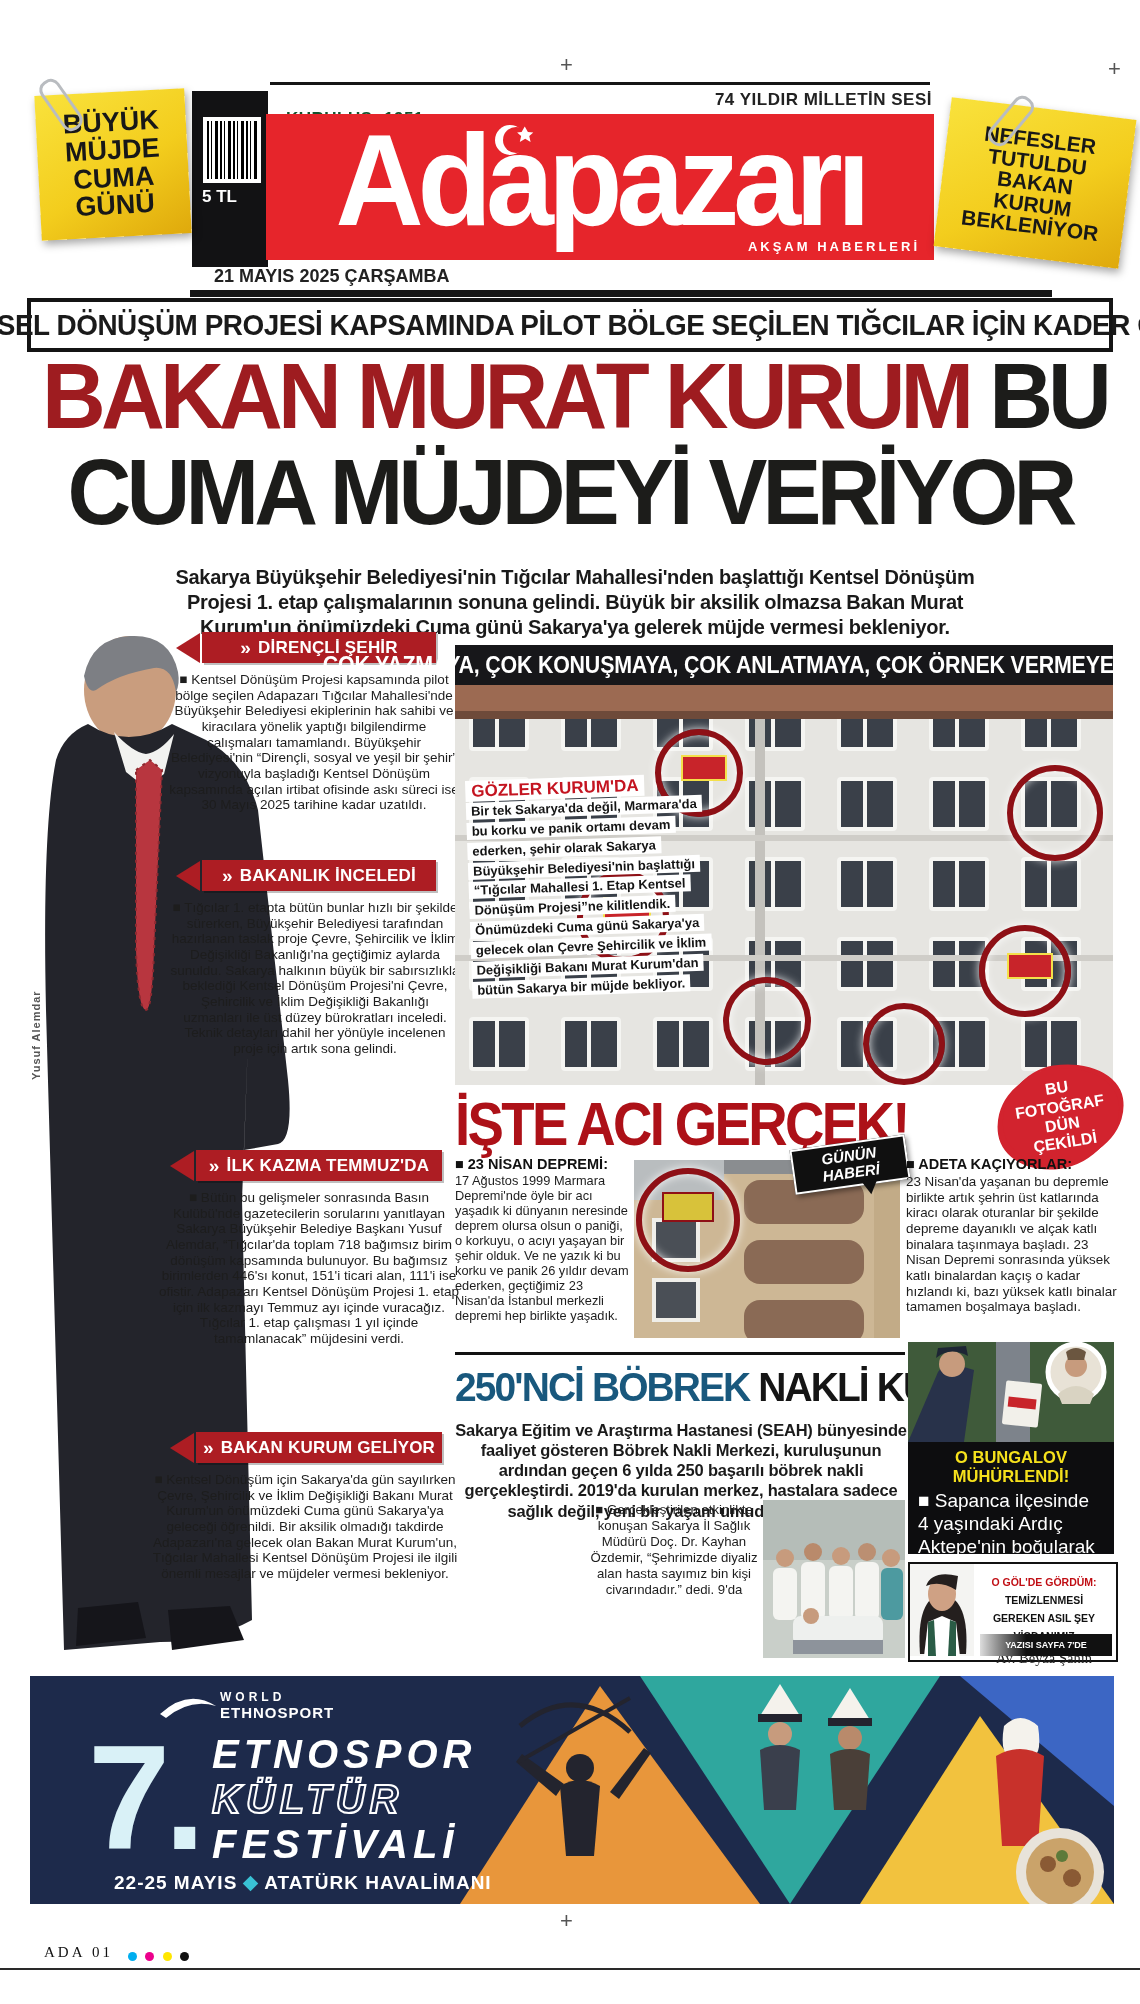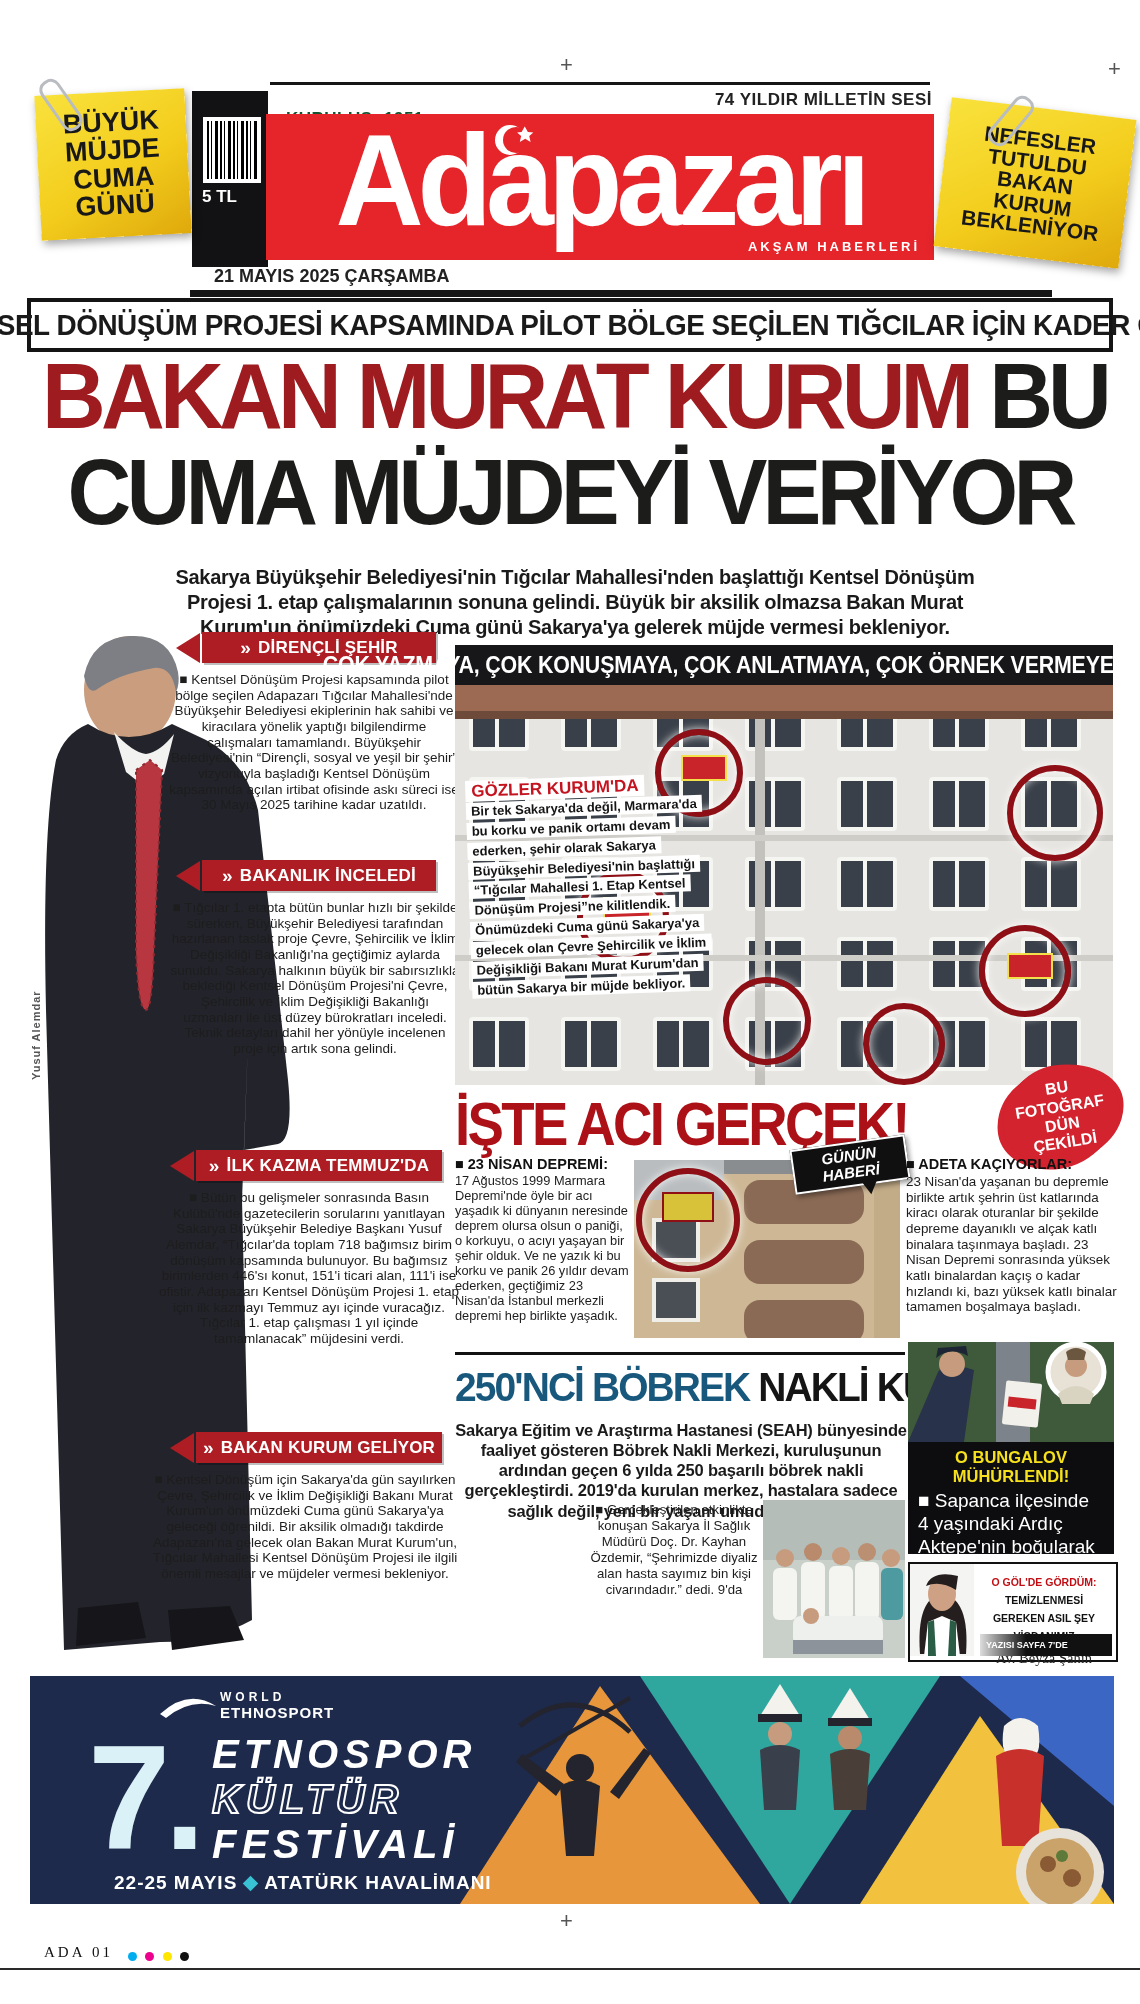--- a/index.html
+++ b/index.html
@@ -76,21 +76,21 @@
              text-shadow:0 1px 2px #000;}
   
   .bung-box{background:#0d0d0f;color:#fff;}
   .bung-title{color:#f6e11c;font-weight:900;font-size:16.5px;text-align:center;padding-top:6px;}
   .bung-text{font-size:19px;line-height:1.2;padding:4px 10px;color:#fff;}
   .gol-box{background:#fff;border:2px solid #111;display:flex;}
   .gol-title-red{color:#c00e14;font-weight:900;font-size:10.5px;}
   .gol-title-black{color:#111;font-weight:900;font-size:10.5px;}
   .gol-name{font-family:"Liberation Serif",serif;font-size:14.5px;color:#222;}
   .gol-badge{background:linear-gradient(90deg,#ddd,#111 35%,#111);color:#fff;font-weight:700;font-size:9px;
-             text-align:left;padding:6px 6px;}
+             text-align:center;padding:6px 6px;}
   
   .bannerad{background:#1d2a4b;overflow:hidden;}
   .ethno-logo{color:#fff;font-weight:800;font-size:15px;letter-spacing:1px;}
   .seven{font-weight:900;font-size:148px;line-height:1;color:#d9f1f7;letter-spacing:-6px;}
   .fest-line{color:#fff;font-weight:900;font-style:italic;font-size:40px;letter-spacing:5px;line-height:1.12;}
   .fest-outline{color:transparent;-webkit-text-stroke:2px #fff;}
   .fest-date{color:#fff;font-weight:800;font-size:19px;letter-spacing:1px;}
   .diamond{display:inline-block;width:11px;height:11px;background:#39c1d4;transform:rotate(45deg);margin:0 8px 0 8px;}
   
   .footer-txt{font-family:"Liberation Serif",serif;font-size:15px;letter-spacing:3px;color:#111;}

